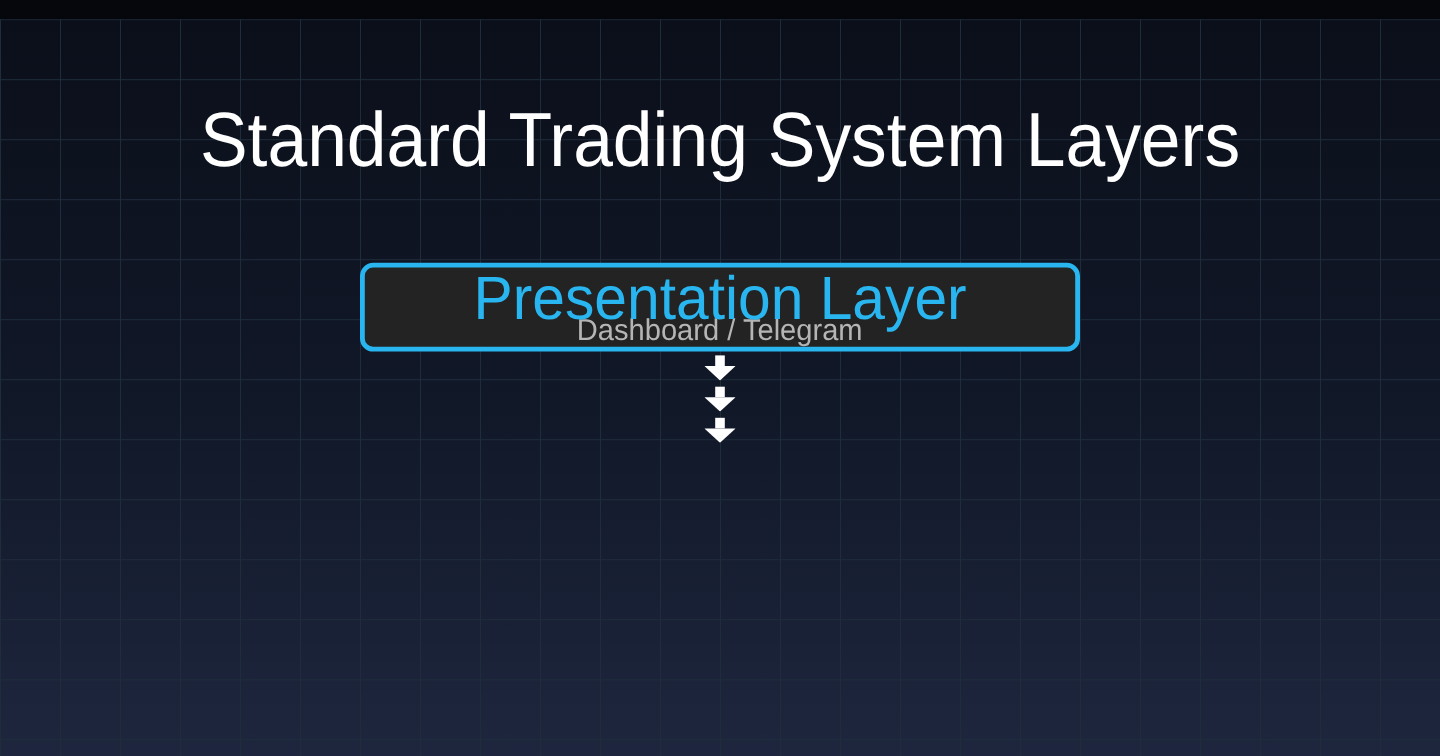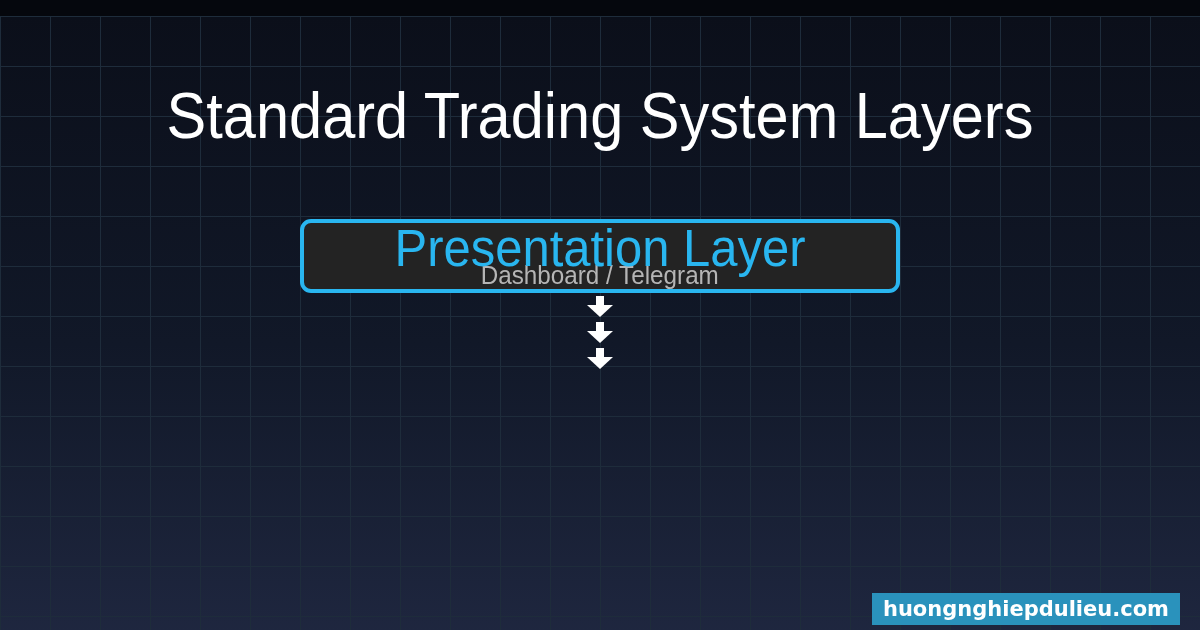--- a/index.html
+++ b/index.html
@@ -129,15 +129,14 @@
     <div class="arrow-gap">
       <svg width="26" height="21" viewBox="0 0 26 21">
         <rect x="9" y="0" width="8" height="9" fill="#ffffff"></rect>
         <polygon points="0,9 26,9 13,21" fill="#ffffff"></polygon>
       </svg>
     </div>
 
 
   </div>
 
-  <div class="watermark">huongnghiepdulieu.com</div>
 
 </div>
 
 </body></html>

